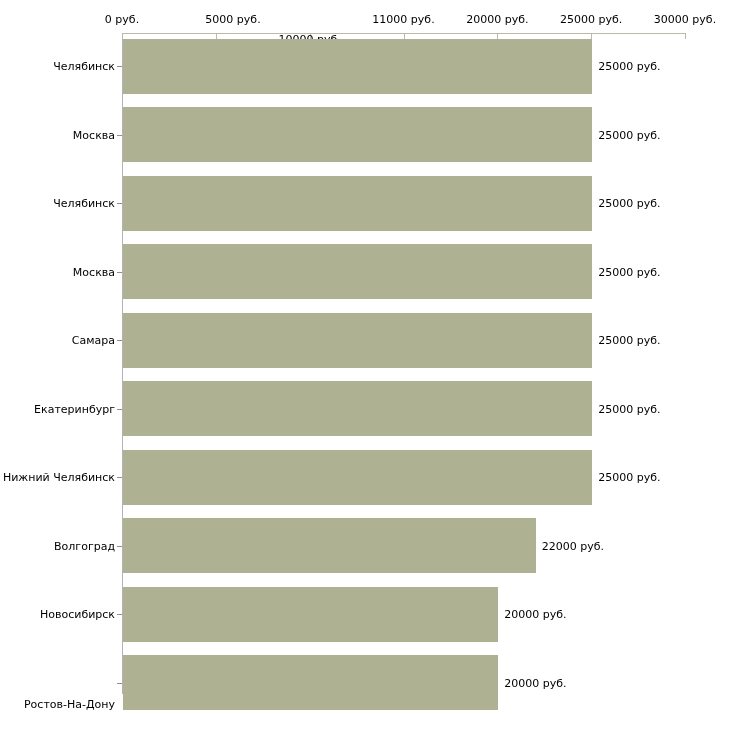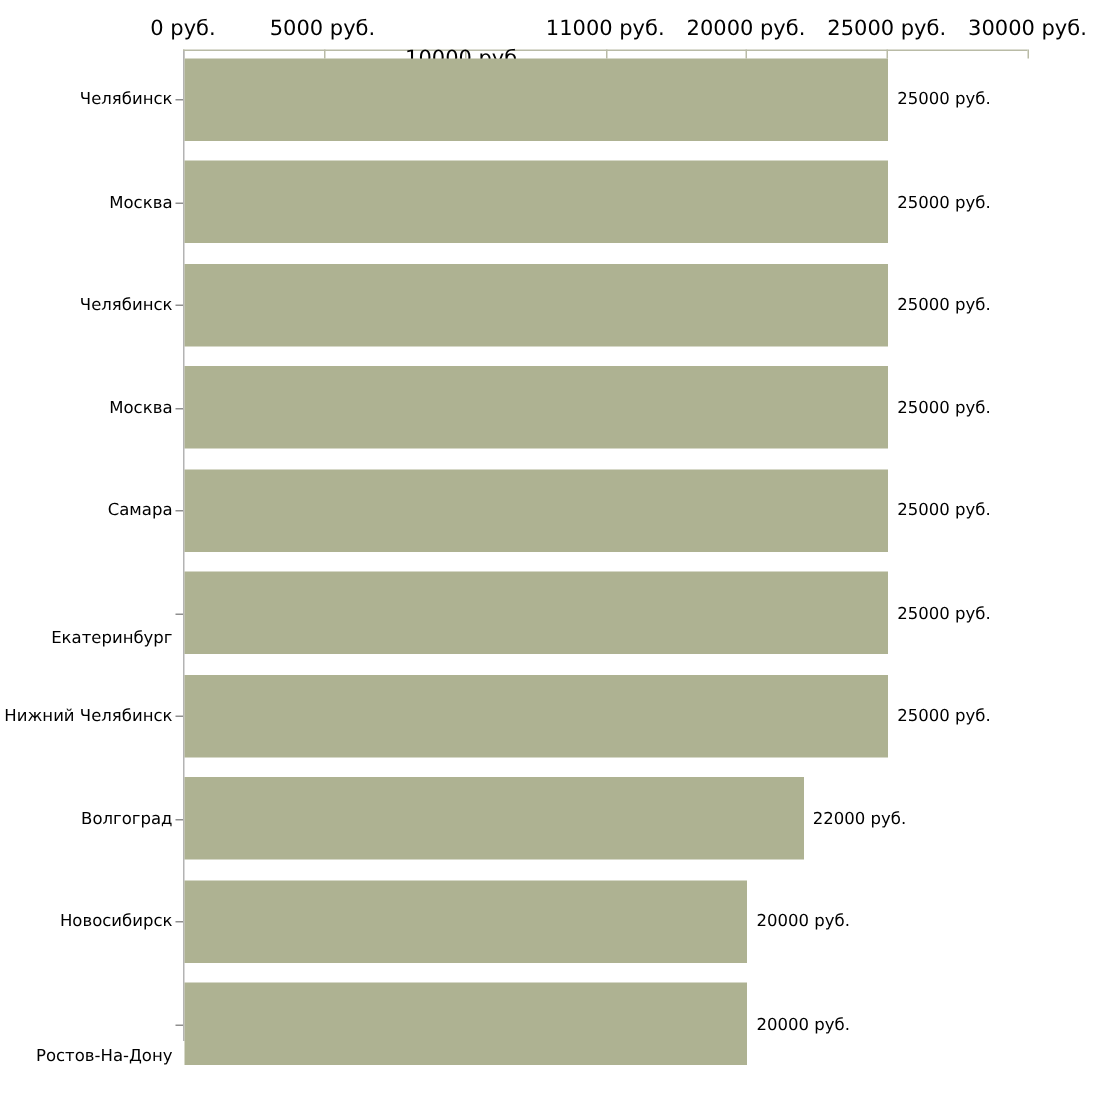--- a/index.html
+++ b/index.html
@@ -35,21 +35,21 @@
     top: 33px;
     width: 1px;
     height: 6px;
     background: #b9bba6;
   }
   .x-tick-label {
     position: absolute;
     top: 13px;
     transform: translateX(-50%);
     white-space: nowrap;
-    font-size: 14px;
+    font-size: 11px;
     color: #000000;
     line-height: 13px;
   }
 
   
   .y-axis-line {
     position: absolute;
     left: 122px;
     top: 34px;
     width: 1px;
@@ -99,21 +99,21 @@
       <div class="x-tick" style="left: 122px;"></div>
       <div class="x-tick" style="left: 215.833px;"></div>
       <div class="x-tick" style="left: 309.667px;"></div>
       <div class="x-tick" style="left: 403.5px;"></div>
       <div class="x-tick" style="left: 497.333px;"></div>
       <div class="x-tick" style="left: 591.167px;"></div>
       <div class="x-tick" style="left: 685px;"></div>
     </div>
   <div id="x-tick-labels">
       <div class="x-tick-label" style="left: 122px;">0 руб.</div>
-      <div class="x-tick-label" style="left: 215px;">5000 руб.</div>
+      <div class="x-tick-label" style="left: 233px;">5000 руб.</div>
       <div class="x-tick-label" style="left: 309.667px; margin-top: 20px;">10000 руб.</div>
       <div class="x-tick-label" style="left: 403.5px;">11000 руб.</div>
       <div class="x-tick-label" style="left: 497.333px;">20000 руб.</div>
       <div class="x-tick-label" style="left: 591.167px;">25000 руб.</div>
       <div class="x-tick-label" style="left: 685px;">30000 руб.</div>
     </div>
 
   <div class="y-axis-line"></div>
   <div id="y-ticks">
       <div class="y-tick" style="top: 66px;"></div>
@@ -126,21 +126,21 @@
       <div class="y-tick" style="top: 545.5px;"></div>
       <div class="y-tick" style="top: 614px;"></div>
       <div class="y-tick" style="top: 682.5px;"></div>
     </div>
   <div id="cat-labels">
       <div class="cat-label" style="top: 66px;">Челябинск</div>
       <div class="cat-label" style="top: 134.5px;">Москва</div>
       <div class="cat-label" style="top: 203px;">Челябинск</div>
       <div class="cat-label" style="top: 271.5px;">Москва</div>
       <div class="cat-label" style="top: 340px;">Самара</div>
-      <div class="cat-label" style="top: 408.5px; margin-top: 16px;">Екатеринбург</div>
+      <div class="cat-label" style="top: 408.5px;">Екатеринбург</div>
       <div class="cat-label" style="top: 477px;">Нижний Челябинск</div>
       <div class="cat-label" style="top: 545.5px;">Волгоград</div>
       <div class="cat-label" style="top: 614px;">Новосибирск</div>
       <div class="cat-label" style="top: 704px;">Ростов-На-Дону</div>
     </div>
 
   <div id="bars">
       <div class="bar" style="top: 38.5px; width: 469.167px; background: rgb(174, 178, 146);"></div>
       <div class="bar" style="top: 107px; width: 469.167px; background: rgb(174, 178, 146);"></div>
       <div class="bar" style="top: 175.5px; width: 469.167px; background: rgb(174, 178, 146);"></div>

